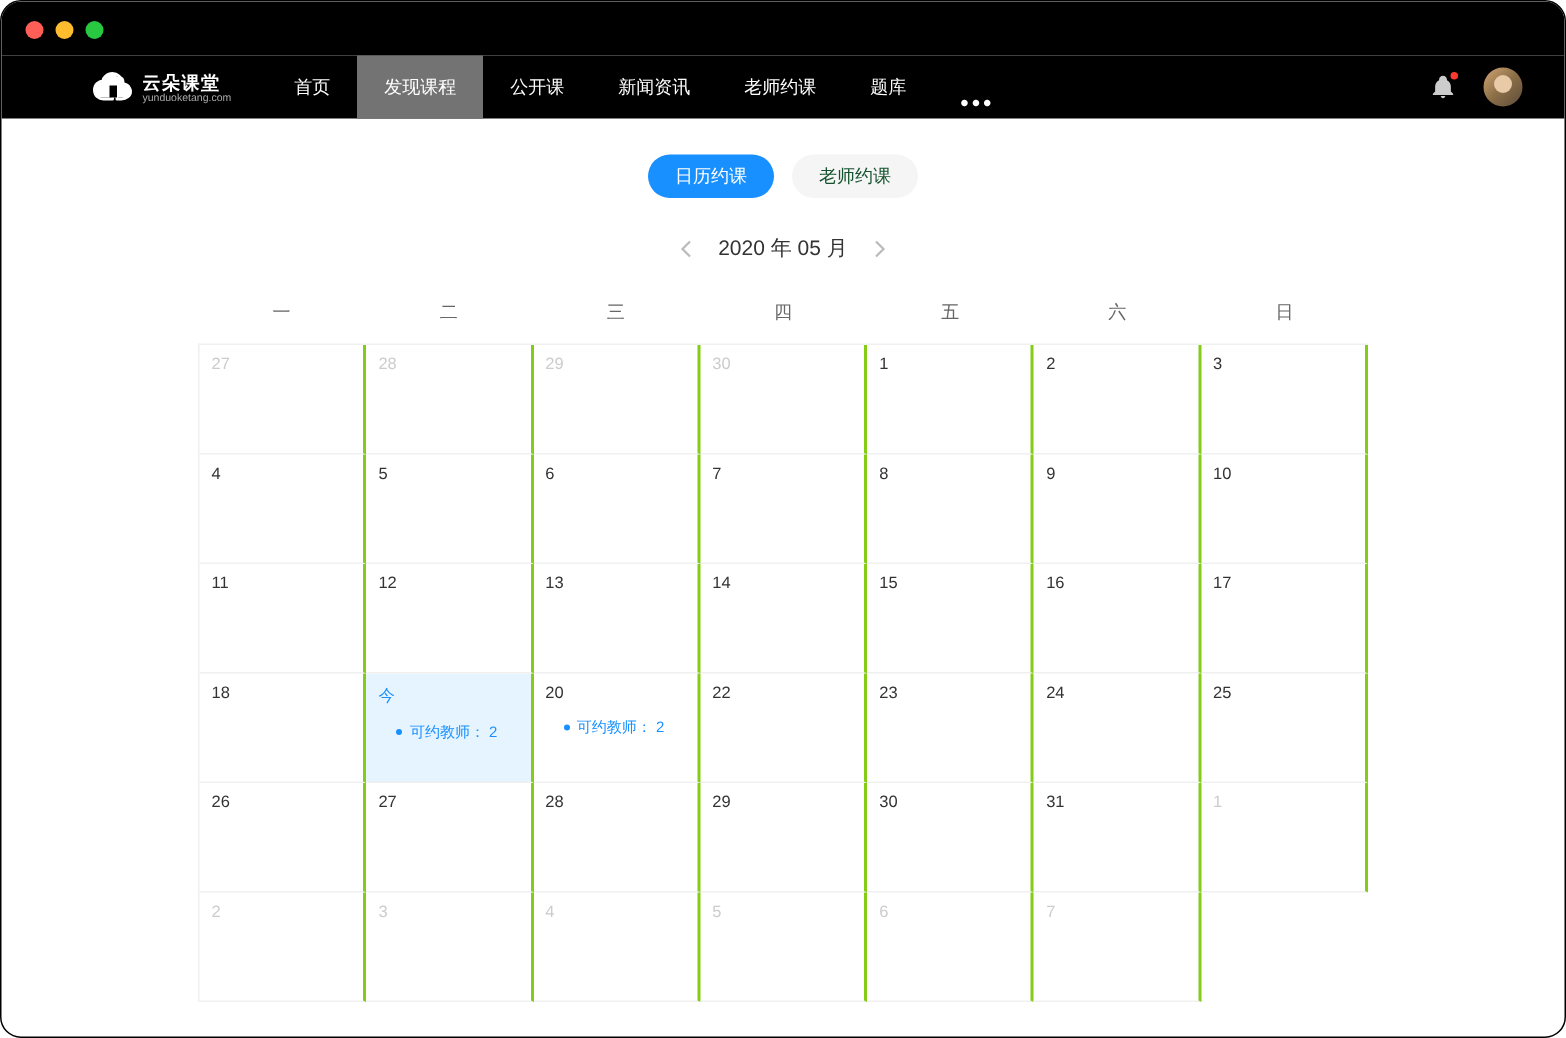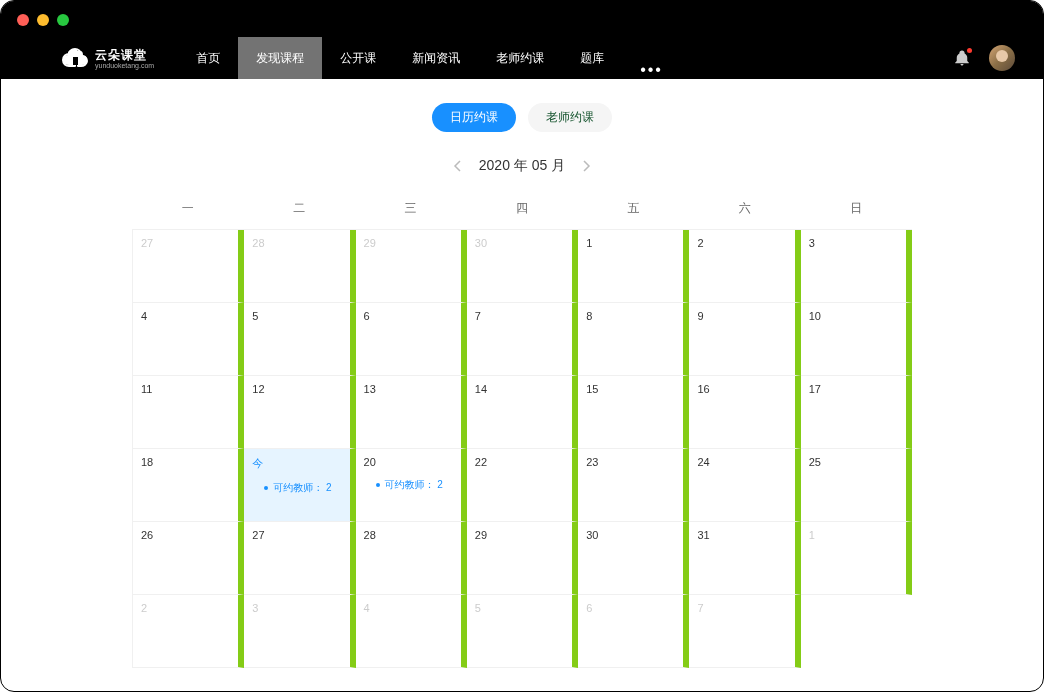--- a/index.html
+++ b/index.html
@@ -196,21 +196,21 @@
       padding: 6px 0;
     }
     .cal-grid {
       display: grid;
       grid-template-columns: repeat(7, 1fr);
       border-left: 1px solid #f0f0f0;
       border-top: 1px solid #f0f0f0;
     }
     .cal-cell {
       height: 73px;
-      border-right: 6px solid #84cc16;
+      border-right: 2px solid #84cc16;
       border-bottom: 1px solid #f0f0f0;
       padding: 7px 8px;
       position: relative;
       cursor: pointer;
     }
     .cal-cell.today {
       background: #e6f4ff;
     }
     .cal-date {
       font-size: 11px;

